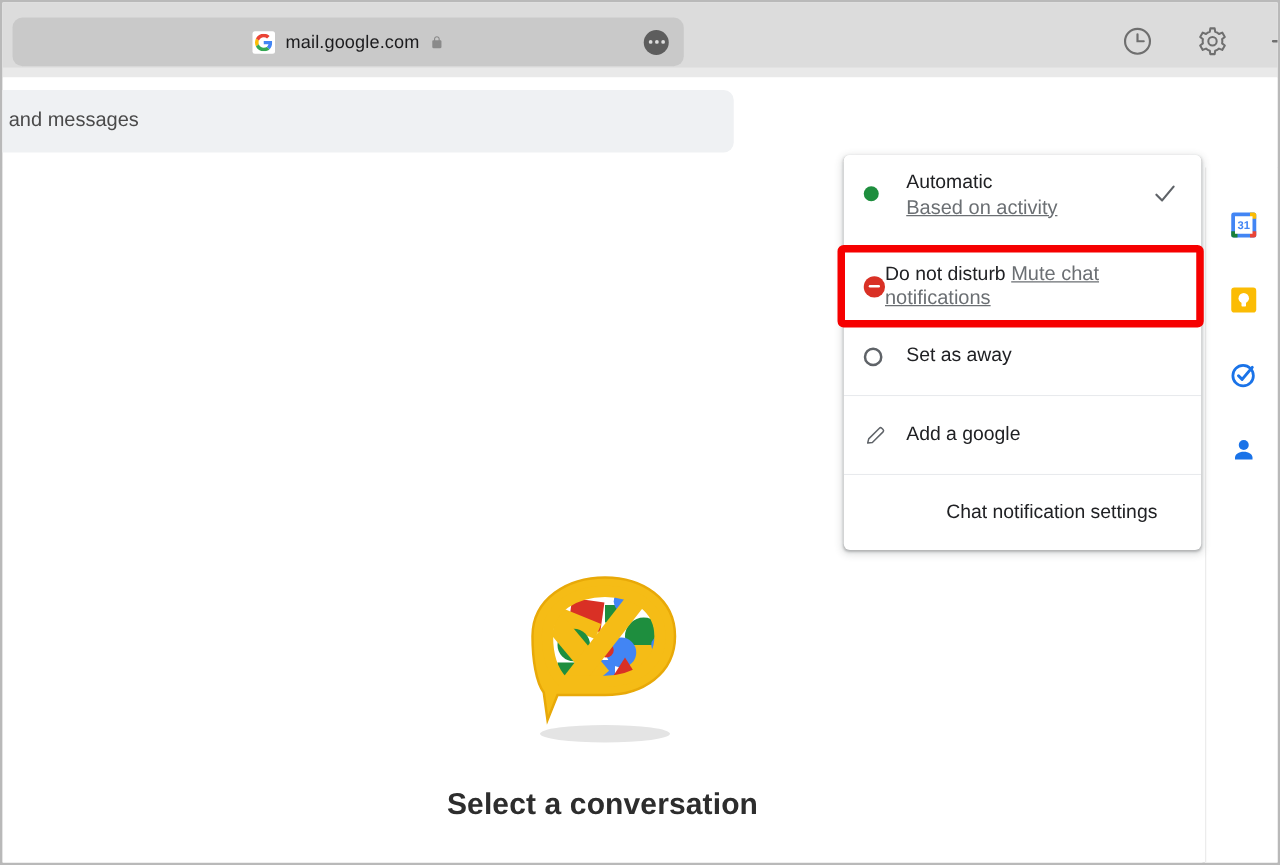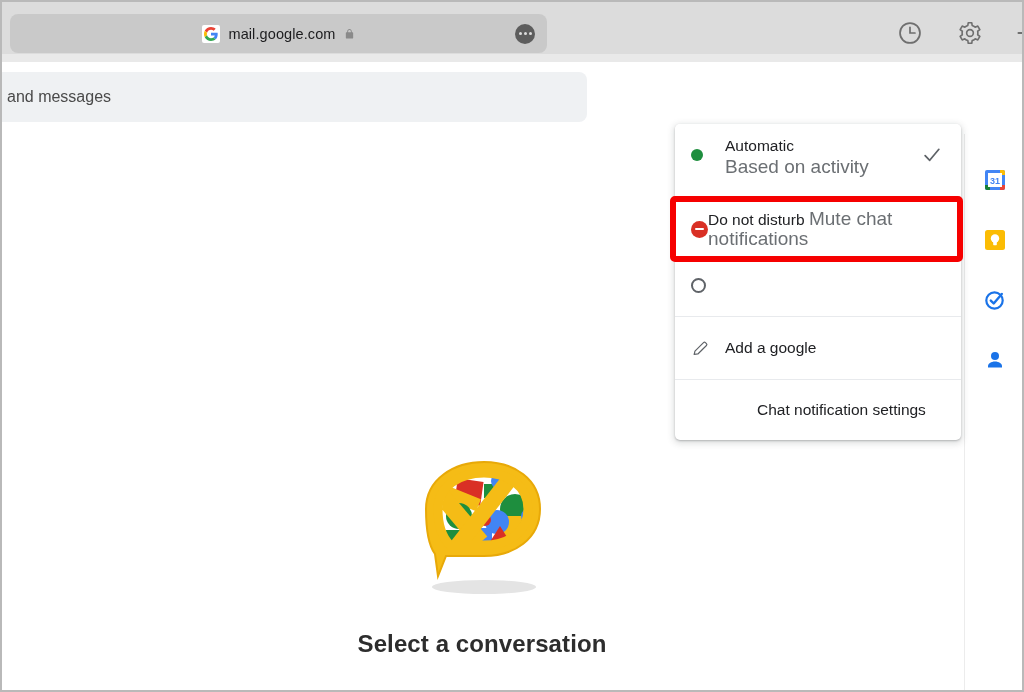--- a/index.html
+++ b/index.html
@@ -277,23 +277,24 @@
     flex-direction: column;
     justify-content: center;
     gap: 2px;
   }
   .mi-title {
     font-size: 15.5px;
     color: #202124;
     line-height: 20px;
   }
   .mi-sub {
-    font-size: 19px;
+    font-size: 16px;
     color: #6b6f73;
     line-height: 17px;
+    text-decoration: underline;
   }
   .mi-check { width: 22px; height: 22px; color: #5f6368; flex: none; }
 
   .dot-green {
     width: 12px; height: 12px; border-radius: 50%;
     background: #1e8e3e; display: block;
   }
   .dnd-badge {
     width: 17px; height: 17px; border-radius: 50%;
     background: #d93025;
@@ -532,20 +533,23 @@
         <path d="M4.5 12.8l5 5 10-12"></path>
       </svg>
     </div>
 
     <div id="menu-item-dnd-spacer"></div>
 
     <div class="menu-item">
       <span class="mi-icon">
         <span class="away-ring"></span>
       </span>
+      <span class="mi-texts">
+        <span class="mi-title">Set as away</span>
+      </span>
     </div>
 
     <div class="menu-divider"></div>
 
     <div class="menu-item">
       <span class="mi-icon">
         <svg class="pencil-icon" viewBox="0 0 24 24" fill="none" stroke="#5f6368" stroke-width="1.5" stroke-linejoin="round">
           <path d="M4 19.5l1-4.2L15.8 4.5a1.7 1.7 0 012.4 0l1.3 1.3a1.7 1.7 0 010 2.4L8.7 18.9 4 19.5z"></path>
         </svg>
       </span>

